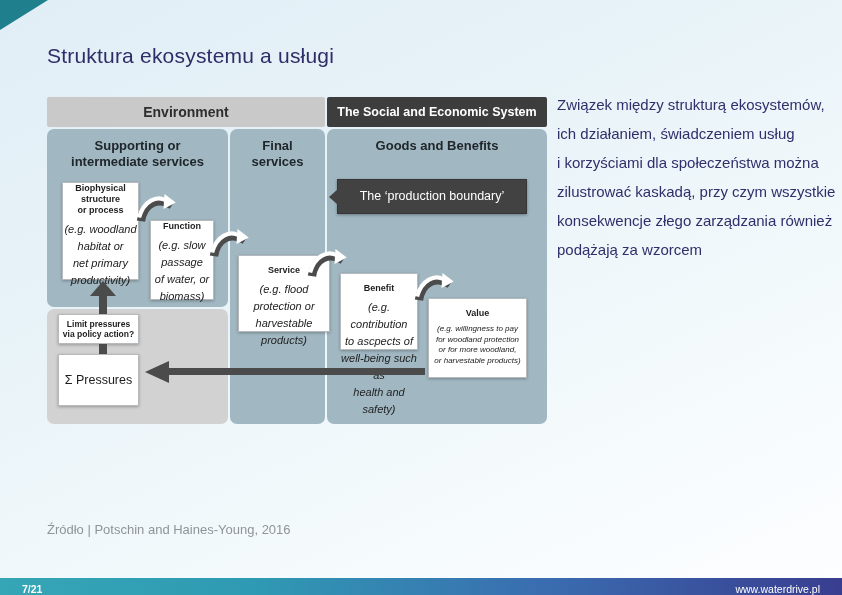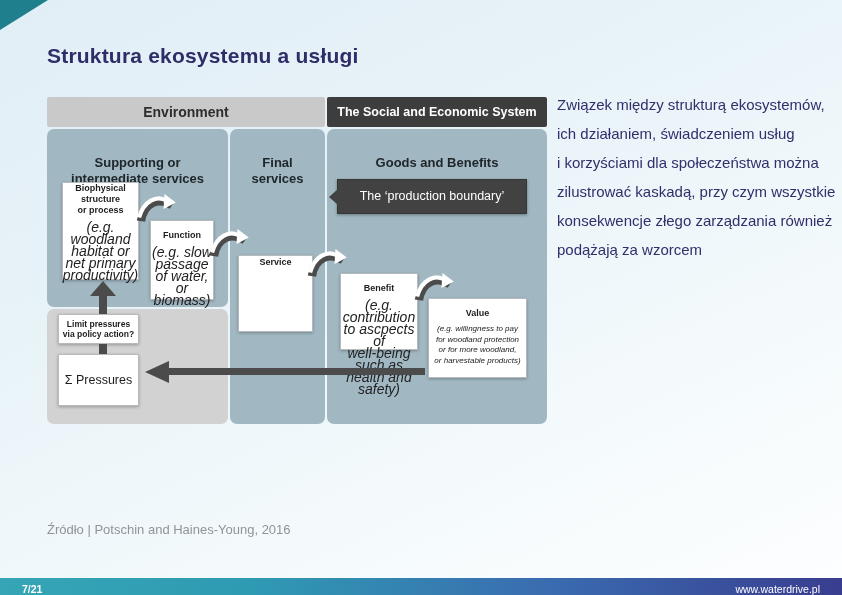--- a/index.html
+++ b/index.html
@@ -4,48 +4,48 @@
 <style>
   html,body{margin:0;padding:0;background:#ffffff;}
   .slide{
     position:relative;width:842px;height:595px;overflow:hidden;
     font-family:"Liberation Sans","DejaVu Sans",sans-serif;
     background:linear-gradient(155deg,#e1eef6 0%,#e8f3f8 35%,#f4fafc 70%,#fdfeff 100%);
   }
   .corner-tri{position:absolute;left:0;top:0;width:0;height:0;
     border-top:30px solid #1f7f8c;border-right:48px solid transparent;}
   .page-title{position:absolute;left:47px;top:44px;margin:0;
-    font-size:21px;font-weight:700;color:#2f2d68;letter-spacing:.2px;}
+    font-size:21px;font-weight:400;color:#2f2d68;letter-spacing:.2px;}
   .pre{white-space:pre-line;}
 
   
   .diagram{position:absolute;left:47px;top:97px;width:500px;height:328px;}
   .hdr{position:absolute;top:0;height:30px;text-align:center;line-height:30px;border-radius:2px;}
   .hdr-env{left:0;width:278px;background:#c9c9c9;color:#2e2e2e;font-size:14px;font-weight:700;}
   .hdr-soc{left:280px;width:220px;background:#3d3d3d;color:#ffffff;font-size:12.5px;font-weight:600;}
   .col{position:absolute;background:#a1b8c3;border-radius:7px;}
   .col1{left:0;top:32px;width:181px;height:178px;}
   .col2{left:183px;top:32px;width:95px;height:295px;}
   .col3{left:280px;top:32px;width:220px;height:295px;}
   .panel-gray{position:absolute;left:0;top:212px;width:181px;height:115px;background:#d2d2d2;border-radius:7px;}
-  .col-title{padding-top:26px;text-align:center;font-size:13px;font-weight:700;color:#20272b;line-height:16px;}
+  .col-title{padding-top:9px;text-align:center;font-size:13px;font-weight:700;color:#20272b;line-height:16px;}
 
   .prod{position:absolute;left:290px;top:82px;width:190px;height:35px;background:#424242;
     border:1px solid #363636;box-shadow:0 1px 3px rgba(0,0,0,.35);
     color:#fff;font-size:12.5px;text-align:center;line-height:33px;box-sizing:border-box;}
   .prod-pointer{position:absolute;left:-9px;top:9px;width:0;height:0;
     border-top:8px solid transparent;border-bottom:8px solid transparent;border-right:9px solid #424242;}
 
   .wbox{position:absolute;background:#ffffff;border:1px solid #b7babd;box-shadow:0 1px 3px rgba(0,0,0,.28);
     box-sizing:border-box;display:flex;flex-direction:column;align-items:center;text-align:center;color:#1d1d1d;}
   .wbox .bt{font-weight:700;font-size:9px;line-height:11px;}
-  .wbox .be{font-style:italic;font-size:14px;line-height:12px;margin-top:5px;color:#222;}
+  .wbox .be{font-style:italic;font-size:11px;line-height:17px;margin-top:5px;color:#222;}
   .b-bio{left:15px;top:85px;width:77px;height:98px;}
-  .b-fun{left:103px;top:123px;width:64px;height:80px;padding-top:9px;}
-  .b-ser{left:191px;top:158px;width:75px;height:77px;padding-top:1px;}
+  .b-fun{left:103px;top:123px;width:64px;height:80px;padding-top:0;}
+  .b-ser{left:191px;top:158px;width:92px;height:77px;padding-top:9px;}
   .b-ben{left:293px;top:176px;width:78px;height:77px;padding-top:9px;}
   .b-val{left:381px;top:201px;width:99px;height:80px;padding-top:9px;}
   .b-val .be{font-size:8px;line-height:10.5px;}
   .b-lim{left:11px;top:217px;width:81px;height:30px;justify-content:center;}
   .b-lim .bt{font-size:8.5px;line-height:10px;}
   .b-pre{left:11px;top:257px;width:81px;height:52px;justify-content:center;}
   .b-pre .bt{font-weight:400;font-size:12.5px;}
 
   .swoosh{position:absolute;width:42px;height:32px;}
   .s1{left:88px;top:96px;}
@@ -116,20 +116,24 @@
     <div class="wbox b-fun">
       <div class="bt pre">Function</div>
       <div class="be pre">(e.g. slow
 passage
 of water, or
 biomass)</div>
     </div>
 
     <div class="wbox b-ser">
       <div class="bt pre">Service</div>
+      <div class="be pre">(e.g. flood
+protection or
+harvestable
+products)</div>
     </div>
 
     <div class="wbox b-val">
       <div class="bt pre">Value</div>
       <div class="be pre">(e.g. willingness to pay
 for woodland protection
 or for more woodland,
 or harvestable products)</div>
     </div>
 

